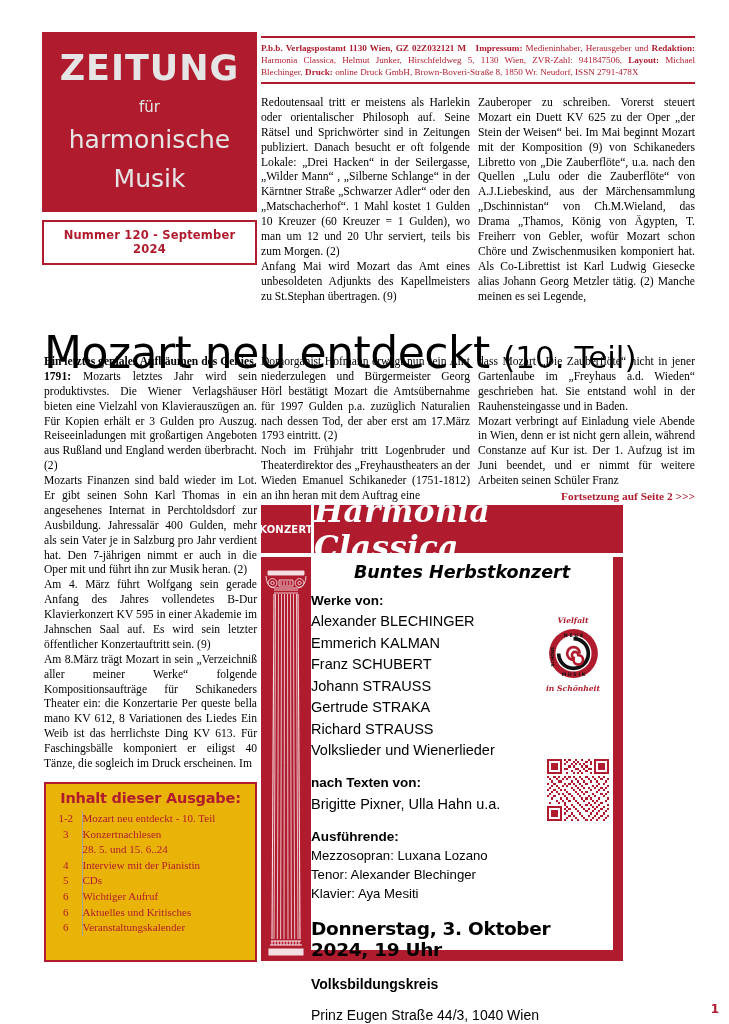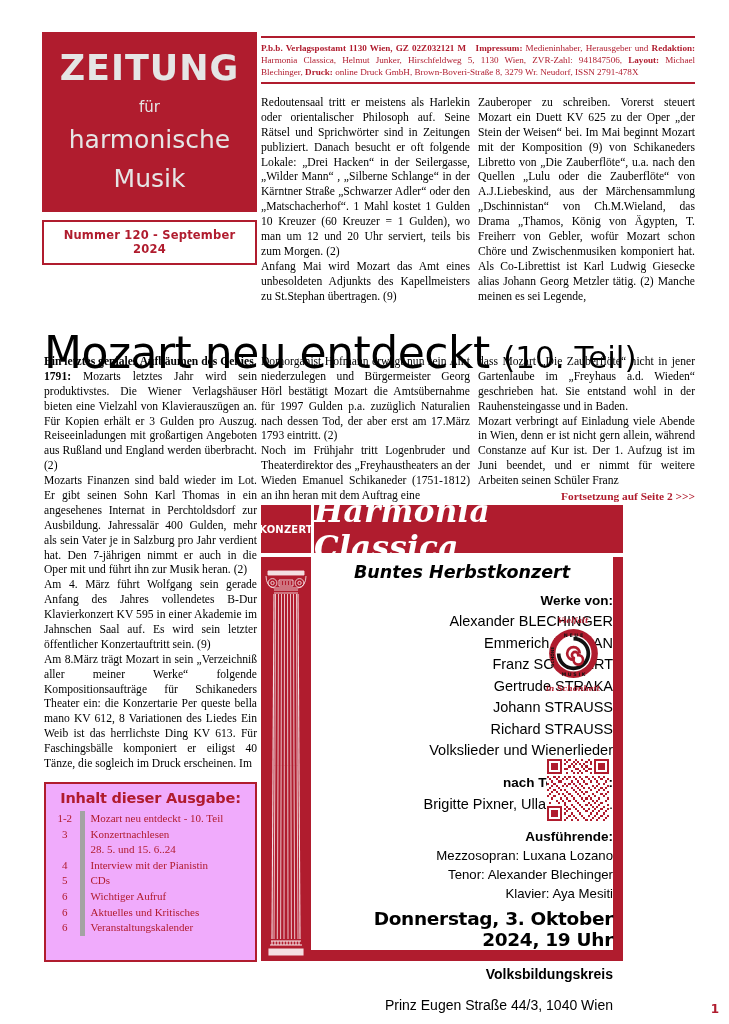--- a/index.html
+++ b/index.html
@@ -69,33 +69,33 @@
   #bodycol-right{ left:478px; width:217px; }
   .sub-head { font-weight:bold; }
   .cont-note {
     color:#B01C2E; font-weight:bold; font-size:11.4px;
     text-align:right; margin-top:3px;
   }
 
   
   .toc {
     position:absolute; left:44px; top:782px; width:213px; height:180px;
-    border:2px solid #B01C2E; background:#f0abfc;
+    border:2px solid #B01C2E; background:#eab308;
     padding:6px 8px 4px 8px;
   }
   .toc-title {
     color:#B01C2E; font-family:"DejaVu Sans", sans-serif; font-weight:bold;
     font-size:14.5px; text-align:center; margin-bottom:5px; letter-spacing:-0.2px;
   }
   .toc-list { display:table; width:100%; border-collapse:collapse; }
   .toc-row { display:table-row; }
   .toc-pg, .toc-txt { display:table-cell; color:#B01C2E; font-size:11px; line-height:1.42;
                       vertical-align:top; }
   .toc-pg { width:28px; text-align:center; padding-right:4px; }
-  .toc-txt { border-left:5px solid #a3a3a3; padding-left:6px; }
+  .toc-txt { border-left:1px solid #a3a3a3; }
   .toc-row.nopage .toc-pg { border:none; }
 
   
   .ad {
     position:absolute; left:261px; top:505px; width:362px; height:456px;
     background:#fff; border:none;
   }
   .ad-inner { position:absolute; inset:0; }
   .ad-left-band {
     position:absolute; left:0; top:52px; width:50px; height:404px;
@@ -123,30 +123,30 @@
     font-size:31px; display:flex; align-items:center; justify-content:center;
     letter-spacing:0.3px;
   }
   .ad-sub {
     position:absolute; left:50px; right:10px; top:52px; height:30px;
     font-family:"DejaVu Sans", sans-serif; font-weight:bold; font-style:italic;
     font-size:17.5px; display:flex; align-items:center; justify-content:center;
   }
   .ad-body {
     position:absolute; left:50px; right:10px; top:82px; bottom:11px;
-    font-family:"Liberation Sans", sans-serif; text-align:right;
+    font-family:"Liberation Sans", sans-serif; text-align:left;
     padding-top:4px;
   }
   .ad-lbl { font-weight:bold; font-size:13.5px; line-height:1.5; }
   .ad-line { font-size:14.5px; line-height:1.48; }
   .ad-line.small { font-size:13.2px; line-height:1.42; }
   .ad-gap { height:12px; }
   .ad-date {
     font-family:"DejaVu Sans", sans-serif; font-weight:bold; font-size:18.5px;
-    letter-spacing:-0.3px; margin-top:4px;
+    letter-spacing:-0.3px; margin-top:14px;
   }
   .ad-venue { font-weight:bold; font-size:14px; margin-top:16px; }
   .ad-addr { font-size:14px; margin-top:15px; }
 
   
   .col-graphic { position:absolute; left:0px; top:52px; width:50px; height:404px; }
 
   
   .logo-wrap {
     position:absolute; right:18px; top:112px; width:64px; height:74px;
@@ -179,21 +179,21 @@
       <div class="flag-harm">harmonische</div>
       <div class="flag-musik">Musik</div>
     </div>
     <div class="issue-box">Nummer 120 - September 2024</div>
   </div>
 
   <div class="imprint">
     <b>P.b.b. Verlagspostamt 1130 Wien, GZ 02Z032121 M</b>
     <span>&nbsp;&nbsp;</span><b>Impressum:</b><span> Medieninhaber, Herausgeber und</span>
     <b>Redaktion:</b><span> Harmonia Classica, Helmut Junker, Hirschfeldweg 5, 1130 Wien, ZVR-Zahl: 941847506,</span>
-    <b>Layout:</b><span> Michael Blechinger, </span><b>Druck:</b><span> online Druck GmbH, Brown-Boveri-Straße 8, 3279 Wr. Neudorf,</span>
+    <b>Layout:</b><span> Michael Blechinger, </span><b>Druck:</b><span> online Druck GmbH, Brown-Boveri-Straße 8, 1850 Wr. Neudorf,</span>
     <span>ISSN 2791-478X</span>
   </div>
 
   <div class="topcol" id="topcol-mid">
     <p>Redoutensaal tritt er meistens als Harlekin oder orientalischer Philosoph auf. Seine Rätsel und Sprichwörter sind in Zeitungen publiziert. Danach besucht er oft folgende Lokale: „Drei Hacken“ in der Seilergasse, „Wilder Mann“ , „Silberne Schlange“ in der Kärntner Straße „Schwarzer Adler“ oder den „Matschacherhof“. 1 Mahl kostet 1 Gulden 10 Kreuzer (60 Kreuzer = 1 Gulden), wo man um 12 und 20 Uhr serviert, teils bis zum Morgen. (2)</p>
     <p>Anfang Mai wird Mozart das Amt eines unbesoldeten Adjunkts des Kapellmeisters zu St.Stephan übertragen. (9)</p>
   </div>
   <div class="topcol" id="topcol-right">
     <p>Zauberoper zu schreiben. Vorerst steuert Mozart ein Duett  KV 625 zu der Oper „der Stein der Weisen“ bei. Im Mai beginnt Mozart mit der Komposition (9) von Schikaneders Libretto von „Die Zauberflöte“, u.a. nach den Quellen „Lulu oder die Zauberflöte“ von A.J.Liebeskind, aus der Märchensammlung „Dschinnistan“ von Ch.M.Wieland, das Drama „Thamos, König von Ägypten, T. Freiherr von Gebler, wofür Mozart schon Chöre und Zwischenmusiken komponiert hat. Als Co-Librettist ist Karl Ludwig Giesecke alias Johann Georg Metzler tätig. (2) Manche meinen es sei Legende,</p>
   </div>
@@ -298,22 +298,22 @@
       <div class="ad-konzert">KONZERT</div>
       <div class="ad-title">Harmonia Classica</div>
       <div class="ad-sub">Buntes Herbstkonzert</div>
 
       <div class="ad-body">
         <div class="ad-lbl">Werke von:</div>
         <div id="ad-works">
             <div class="ad-line">Alexander BLECHINGER</div>
             <div class="ad-line">Emmerich KALMAN</div>
             <div class="ad-line">Franz SCHUBERT</div>
+            <div class="ad-line">Johann STRAUSS</div>
             <div class="ad-line">Gertrude STRAKA</div>
-            <div class="ad-line">Johann STRAUSS</div>
             <div class="ad-line">Richard STRAUSS</div>
             <div class="ad-line">Volkslieder und Wienerlieder</div>
           </div>
         <div class="ad-gap"></div>
         <div class="ad-lbl">nach Texten von:</div>
         <div class="ad-line">Brigitte Pixner, Ulla Hahn u.a.</div>
         <div class="ad-gap"></div>
         <div class="ad-lbl">Ausführende:</div>
         <div id="ad-performers">
             <div class="ad-line small">Mezzosopran: Luxana Lozano</div>

